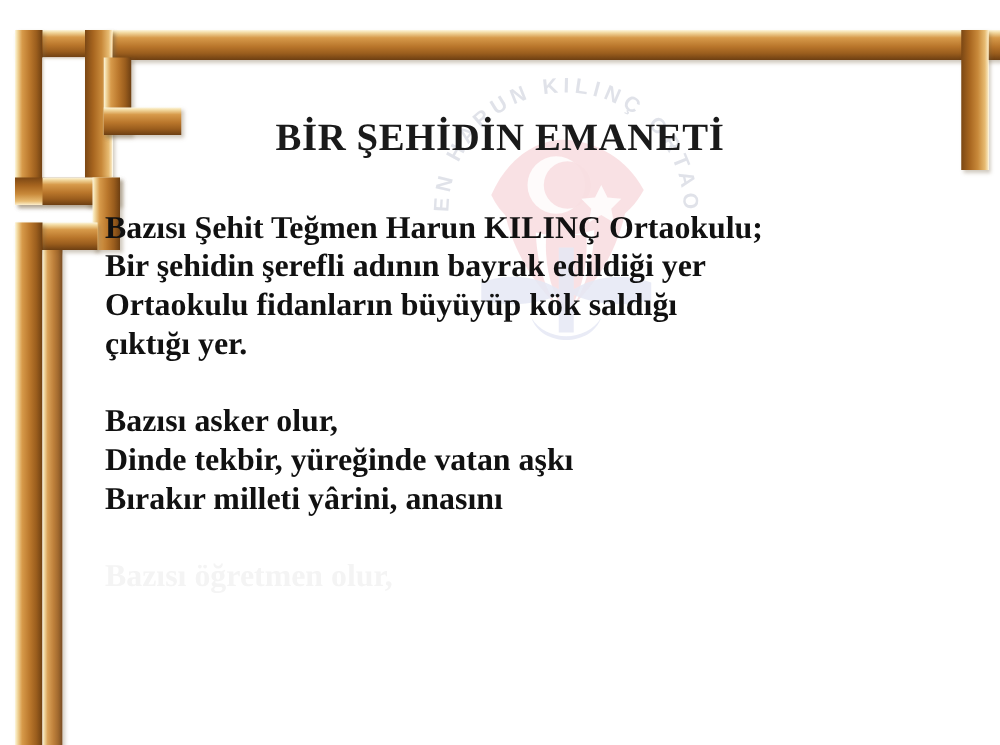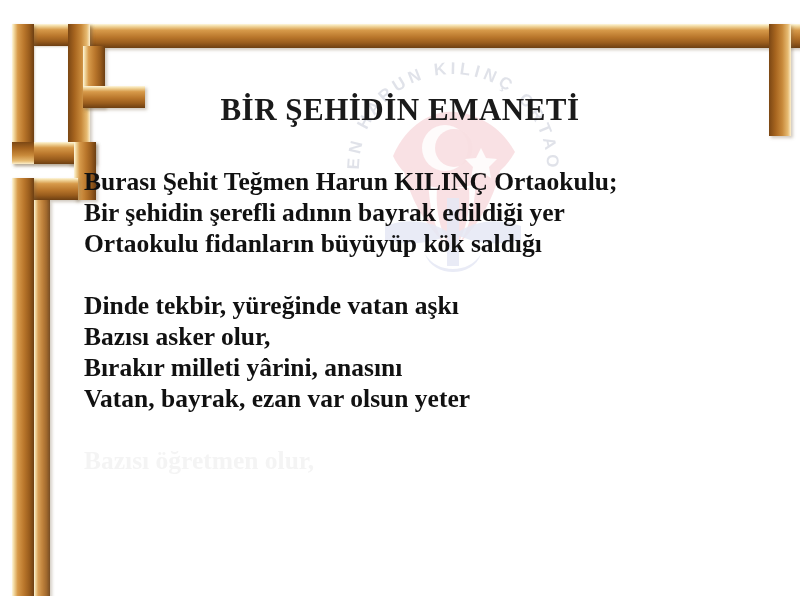--- a/index.html
+++ b/index.html
@@ -176,30 +176,30 @@
       <path d="M114,150 L126,150 L126,218 L114,218 Z"></path>
       <path d="M92,206 C104,226 136,226 148,206 C140,230 100,230 92,206 Z"></path>
     </g>
   </svg>
 
   <div id="title">BİR ŞEHİDİN EMANETİ</div>
 
   <div id="poem">
 
     <div class="stanza">
-      <div class="line">Burası Şehit Teğmen Harun KILINÇ Ortaokulu;</div>
+      <div class="line">Bazısı Şehit Teğmen Harun KILINÇ Ortaokulu;</div>
       <div class="line">Bir şehidin şerefli adının bayrak edildiği yer</div>
       <div class="line">Ortaokulu fidanların büyüyüp kök saldığı</div>
+      <div class="line">çıktığı yer.</div>
     </div>
 
     <div class="stanza">
+      <div class="line">Bazısı asker olur,</div>
       <div class="line">Dinde tekbir, yüreğinde vatan aşkı</div>
-      <div class="line">Bazısı asker olur,</div>
       <div class="line">Bırakır milleti yârini, anasını</div>
-      <div class="line">Vatan, bayrak, ezan var olsun yeter</div>
     </div>
 
     <div class="stanza">
       <div class="line cut">Bazısı öğretmen olur,</div>
     </div>
 
   </div>
 
 </div>
 

